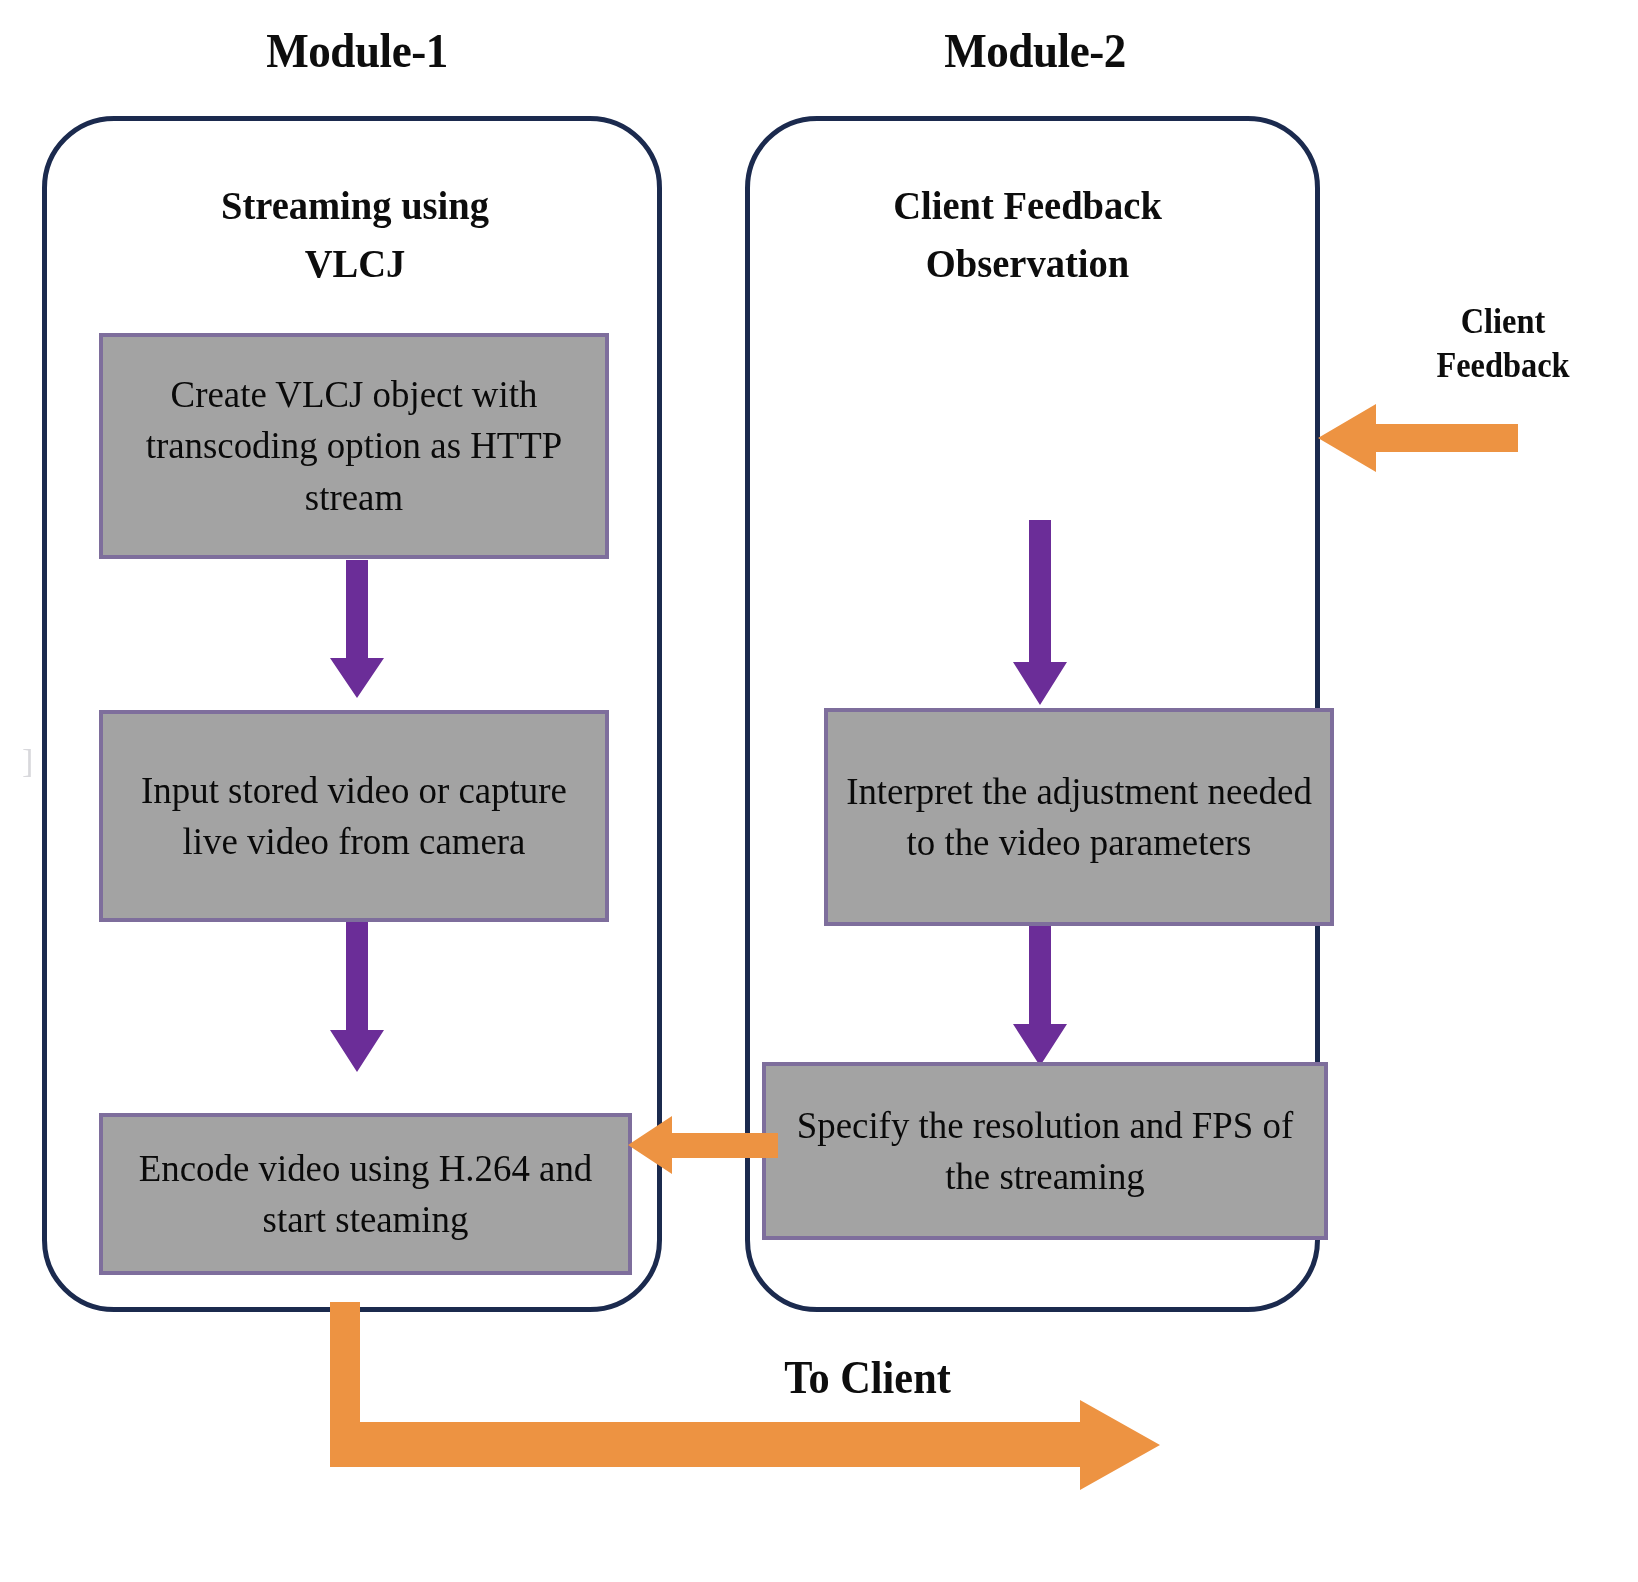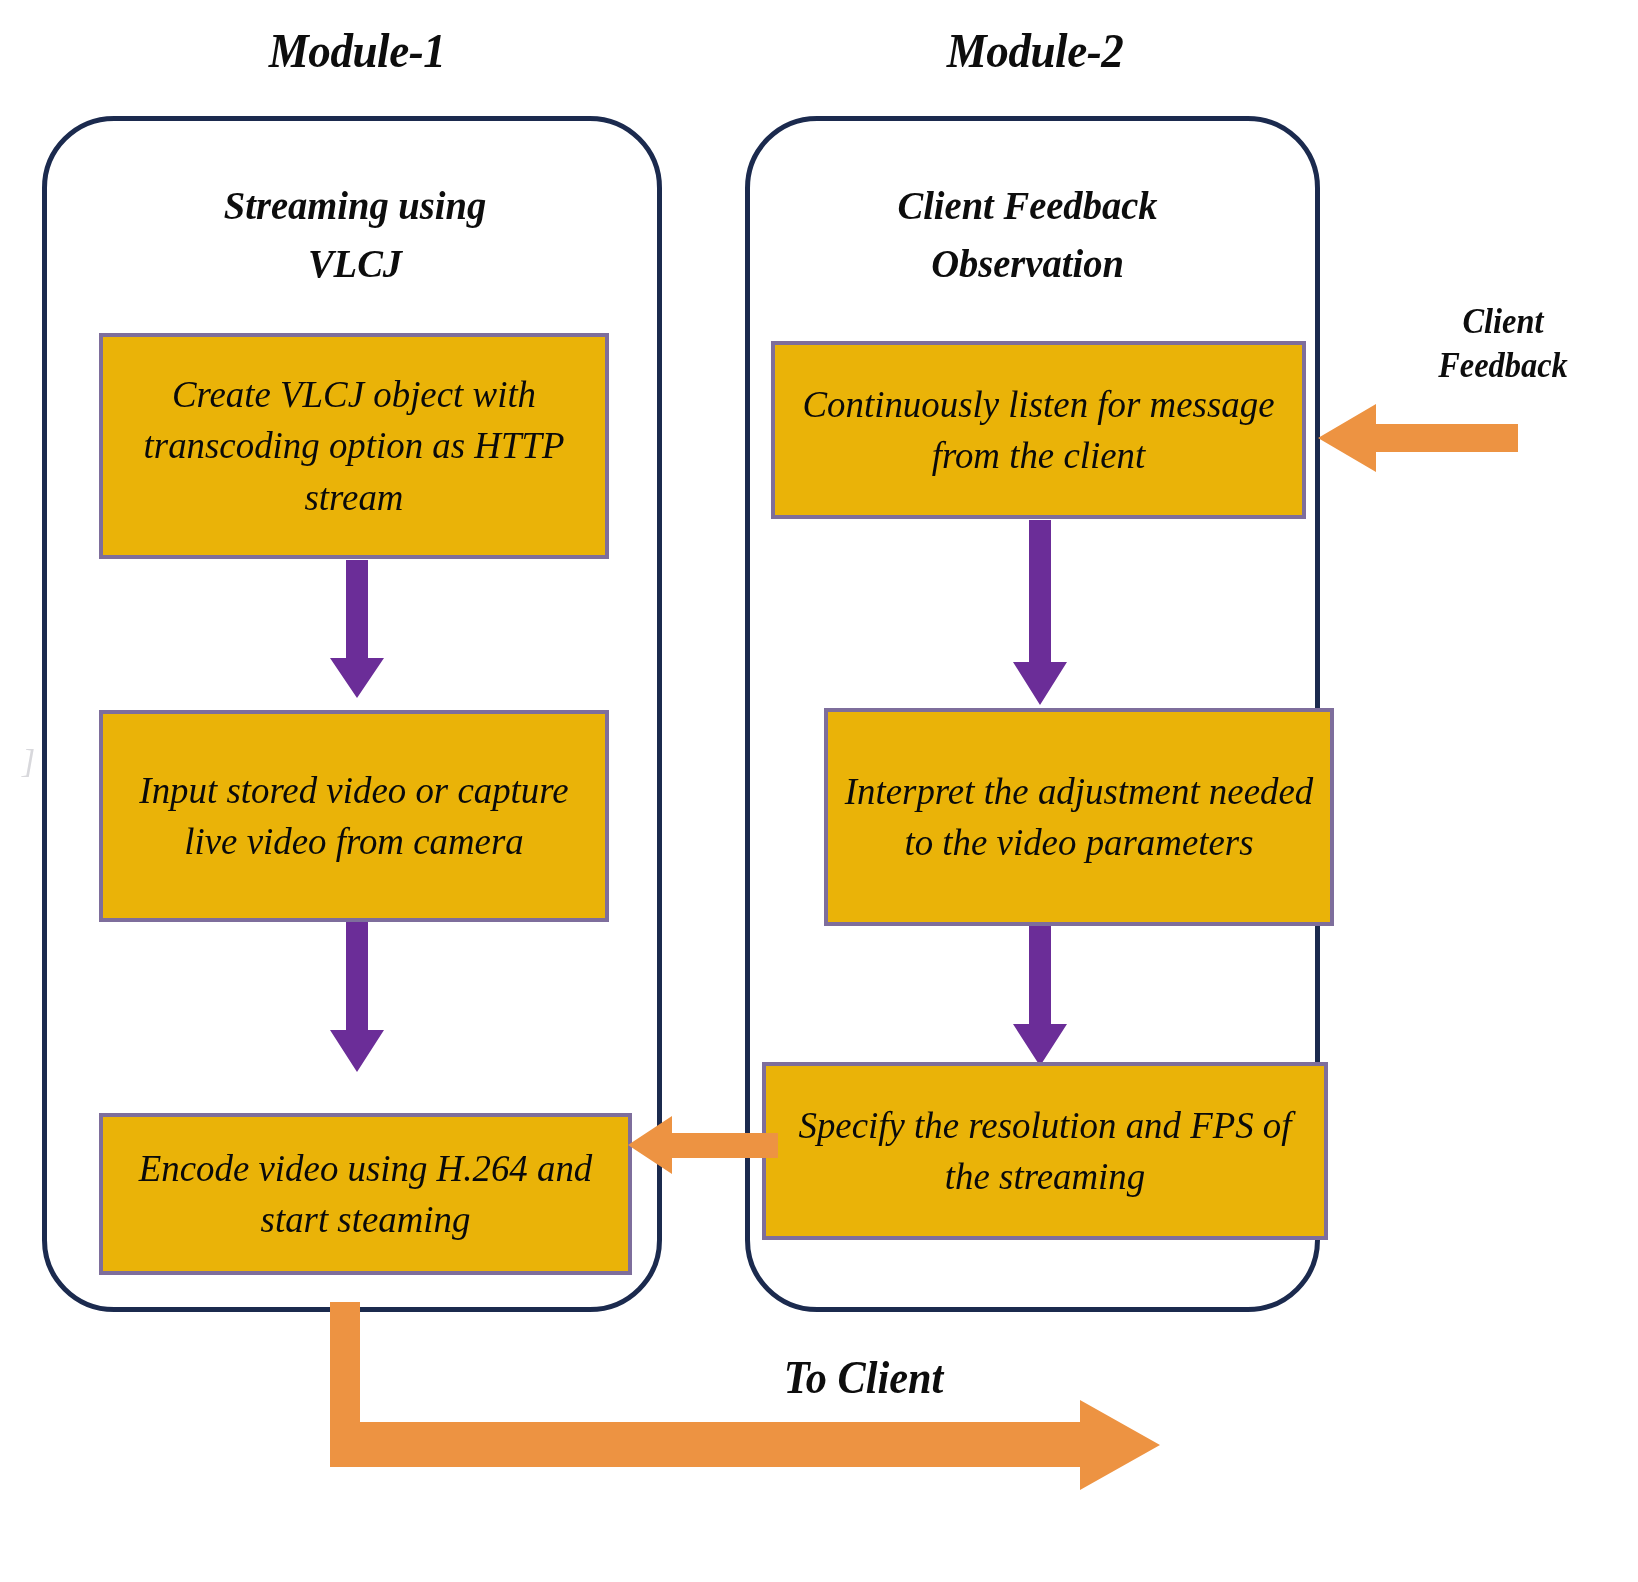--- a/index.html
+++ b/index.html
@@ -9,21 +9,20 @@
   }
   body {
     font-family: "Liberation Serif", "DejaVu Serif", serif;
   }
   #canvas {
     position: relative;
     width: 1638px;
     height: 1582px;
     background: #ffffff;
     overflow: hidden;
-    font-style: italic;
   }
 
   
   .module-title {
     position: absolute;
     font-family: "Liberation Serif", "DejaVu Serif", serif;
     font-weight: bold;
     font-size: 49px;
     color: #0d0d0d;
     letter-spacing: -0.5px;
@@ -50,21 +49,21 @@
     line-height: 1.42;
     color: #0d0d0d;
     text-align: center;
     transform: scaleX(0.94);
   }
 
   
   .proc-box {
     position: absolute;
     border: 4px solid #7e6e9c;
-    background: #eab308;
+    background: #a3a3a3;
     box-sizing: border-box;
     display: flex;
     align-items: center;
     justify-content: center;
   }
   .proc-text {
     font-family: "Liberation Serif", "DejaVu Serif", serif;
     font-size: 38px;
     line-height: 1.35;
     color: #0a0a0a;
@@ -151,23 +150,20 @@
 
   <div class="proc-box" style="left:99px; top:1076px; width:533px; height:162px;margin-top:37px;">
     <div class="proc-text">Encode video using H.264 and start steaming</div>
   </div>
 
   <div class="module-box" style="left:745px; top:116px; width:575px; height:1196px;"></div>
 
   <div class="module-heading" style="left: 775px; top: 176px; width: 505px; white-space: pre-line;">Client Feedback
 Observation</div>
 
-  <div class="proc-box" style="left:771px; top:341px; width:535px; height:178px;">
-    <div class="proc-text">Continuously listen for message from the client</div>
-  </div>
 
   <div class="v-arrow" style="left:1005px; top:520px; width:70px; height:185px;">
     <svg width="70" height="185" viewBox="0 0 70 185">
       <polygon points="24,0 46,0 46,142 62,142 35,185 8,142 24,142" fill="#6b2d98"></polygon>
     </svg>
   </div>
 
   <div class="proc-box" style="left:782px; top:708px; width:510px; height:218px;margin-left:42px;">
     <div class="proc-text">Interpret the adjustment needed to the video parameters</div>
   </div>

